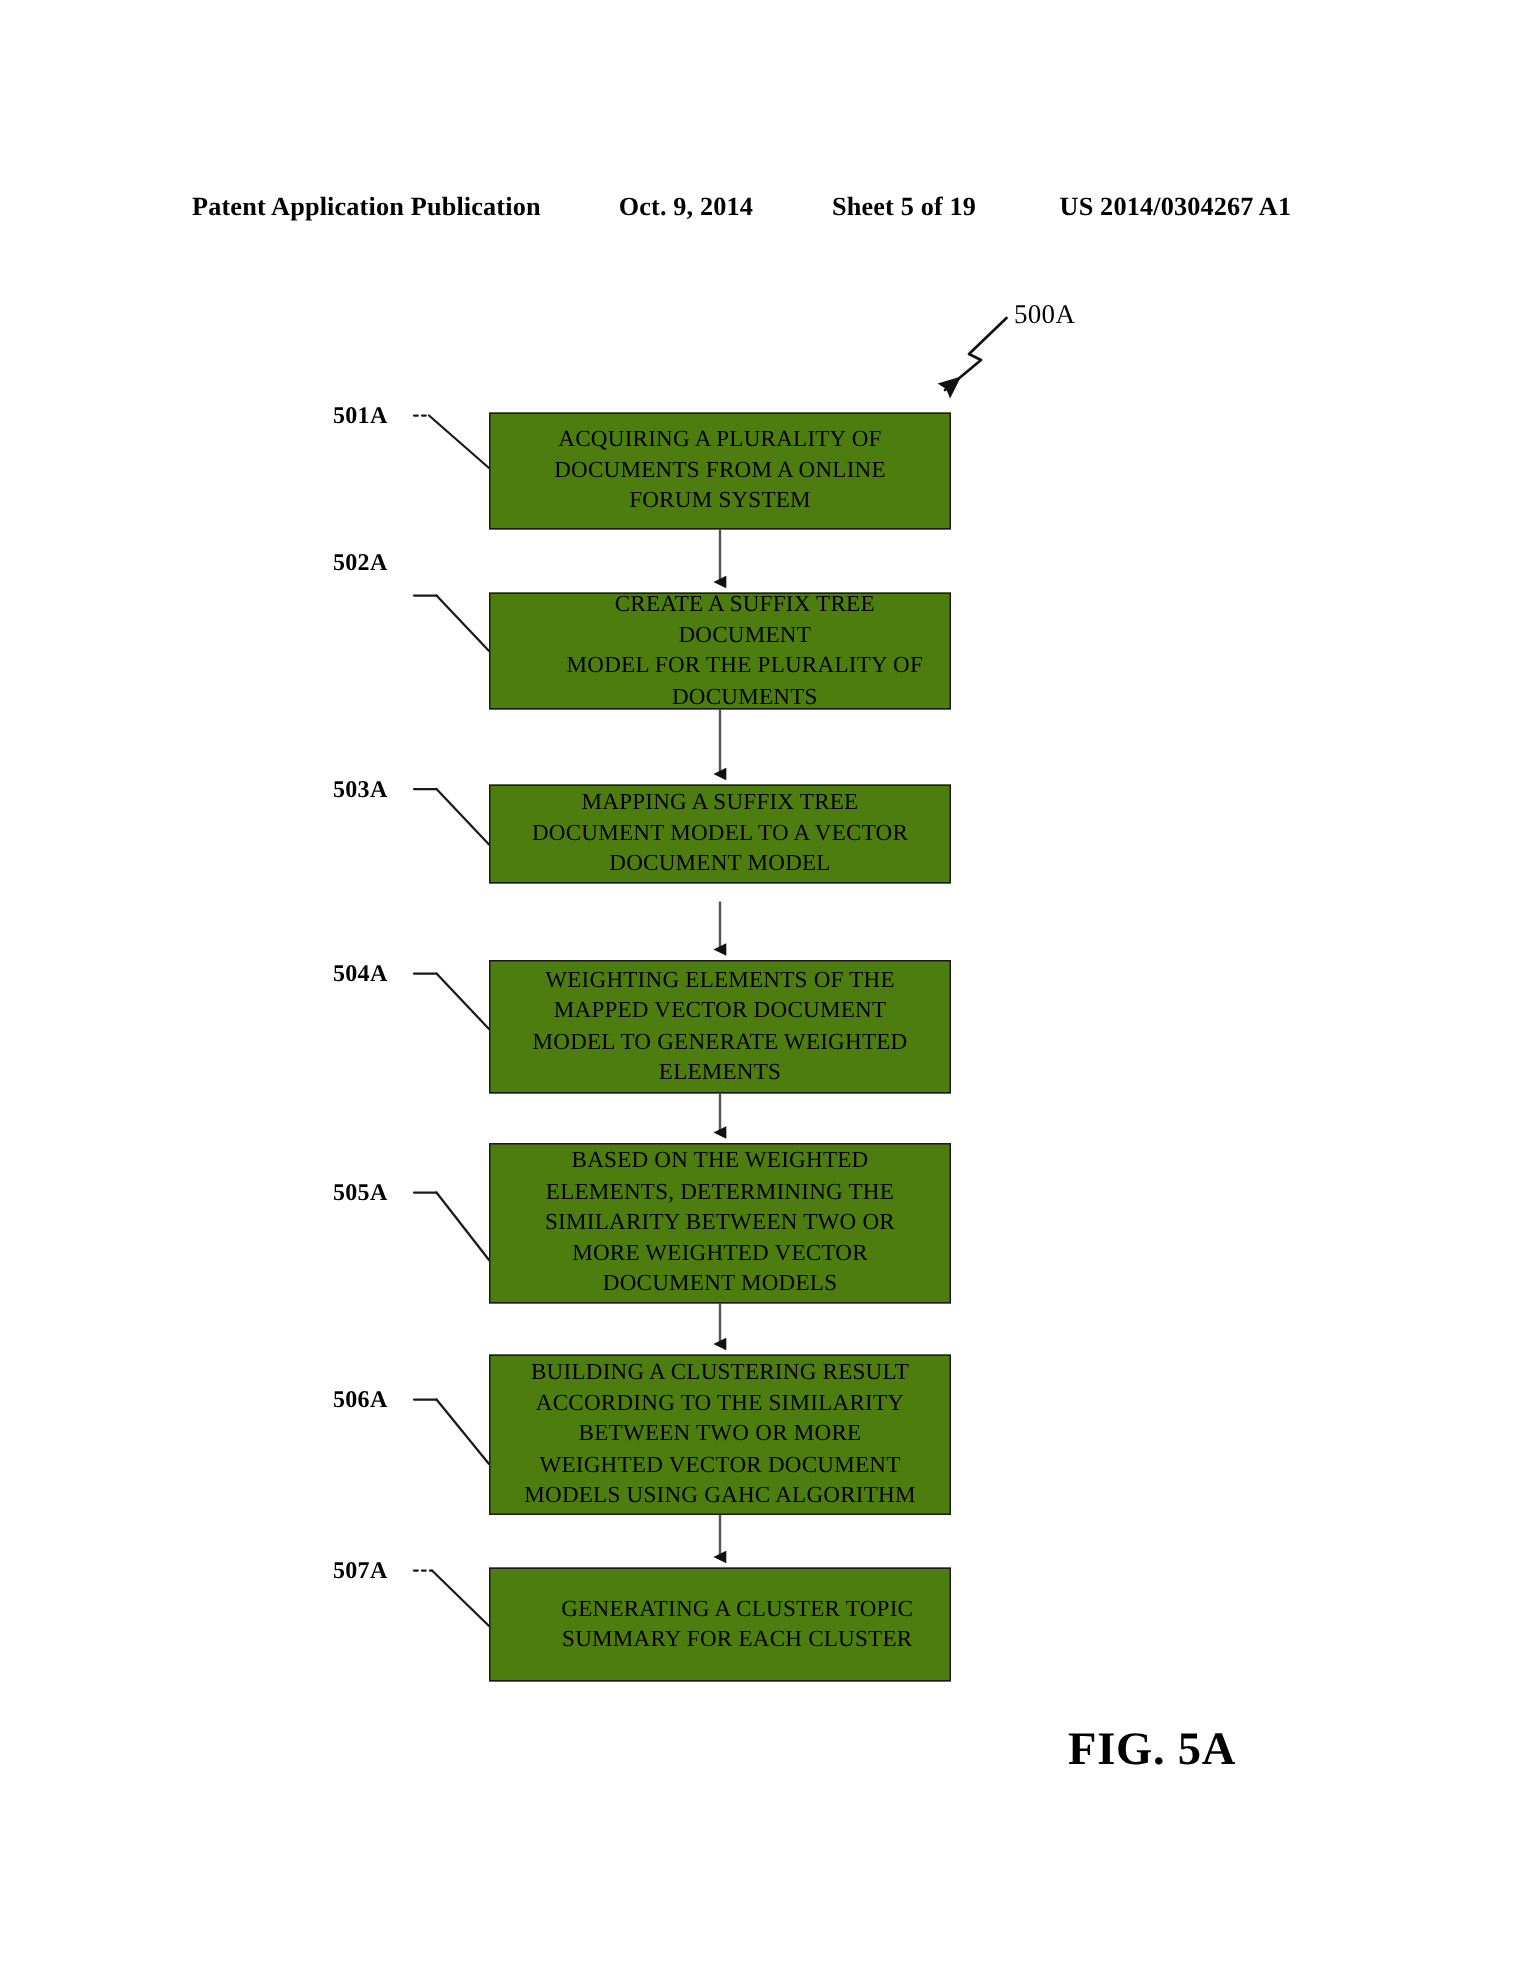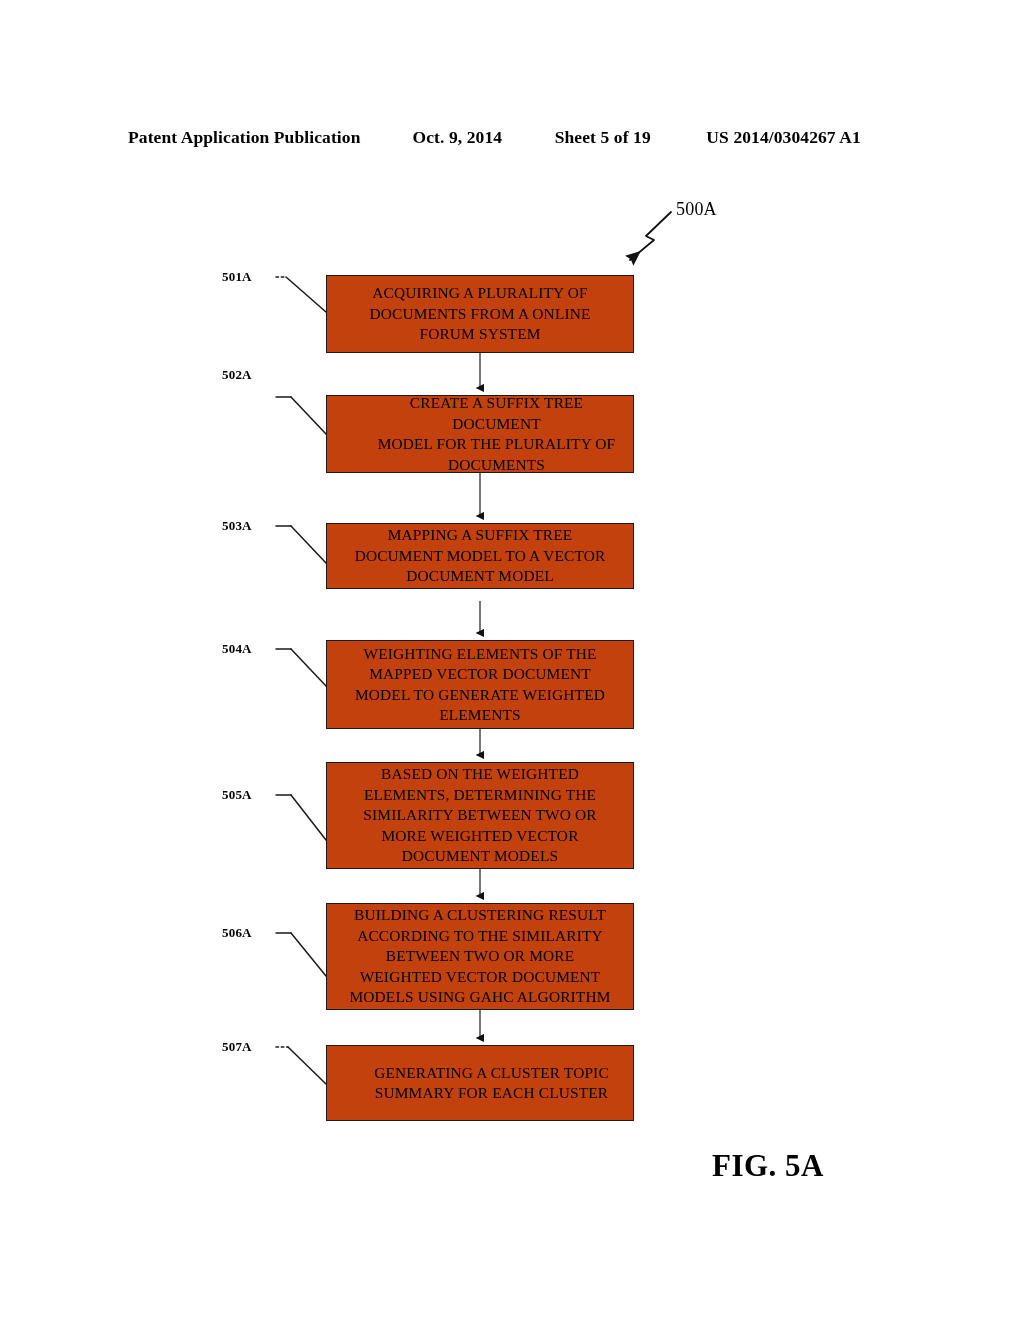--- a/index.html
+++ b/index.html
@@ -44,21 +44,21 @@
     height: 1320px;
   }
 
   
   .flow-box {
     position: absolute;
     left: 326px;
     width: 308px;
     box-sizing: border-box;
     border: 1.4px solid #1a1a1a;
-    background: #c2410c;
+    background: #4d7c0f;
     display: flex;
     align-items: center;
     justify-content: center;
     text-align: center;
   }
   .flow-box .box-text {
     display: block;
     width: 100%;
     padding: 0 6px;
     box-sizing: border-box;
@@ -73,21 +73,21 @@
   #box-503 { top: 523px;  height: 66px; }
   #box-504 { top: 640px;  height: 89px; }
   #box-505 { top: 762px;  height: 107px; }
   #box-506 { top: 903px;  height: 107px; }
   #box-507 { top: 1045px; height: 76px; padding-left: 23px; }
 
   
   .step-label {
     position: absolute;
     font-weight: bold;
-    font-size: 13px;
+    font-size: 16px;
     letter-spacing: 0.2px;
     white-space: nowrap;
   }
   #lbl-501 { left: 222px; top: 269px; }
   #lbl-502 { left: 222px; top: 367px; text-align: right; }
   #lbl-503 { left: 222px; top: 518px; }
   #lbl-504 { left: 222px; top: 641px; }
   #lbl-505 { left: 222px; top: 787px; }
   #lbl-506 { left: 222px; top: 925px; }
   #lbl-507 { left: 222px; top: 1039px; }

